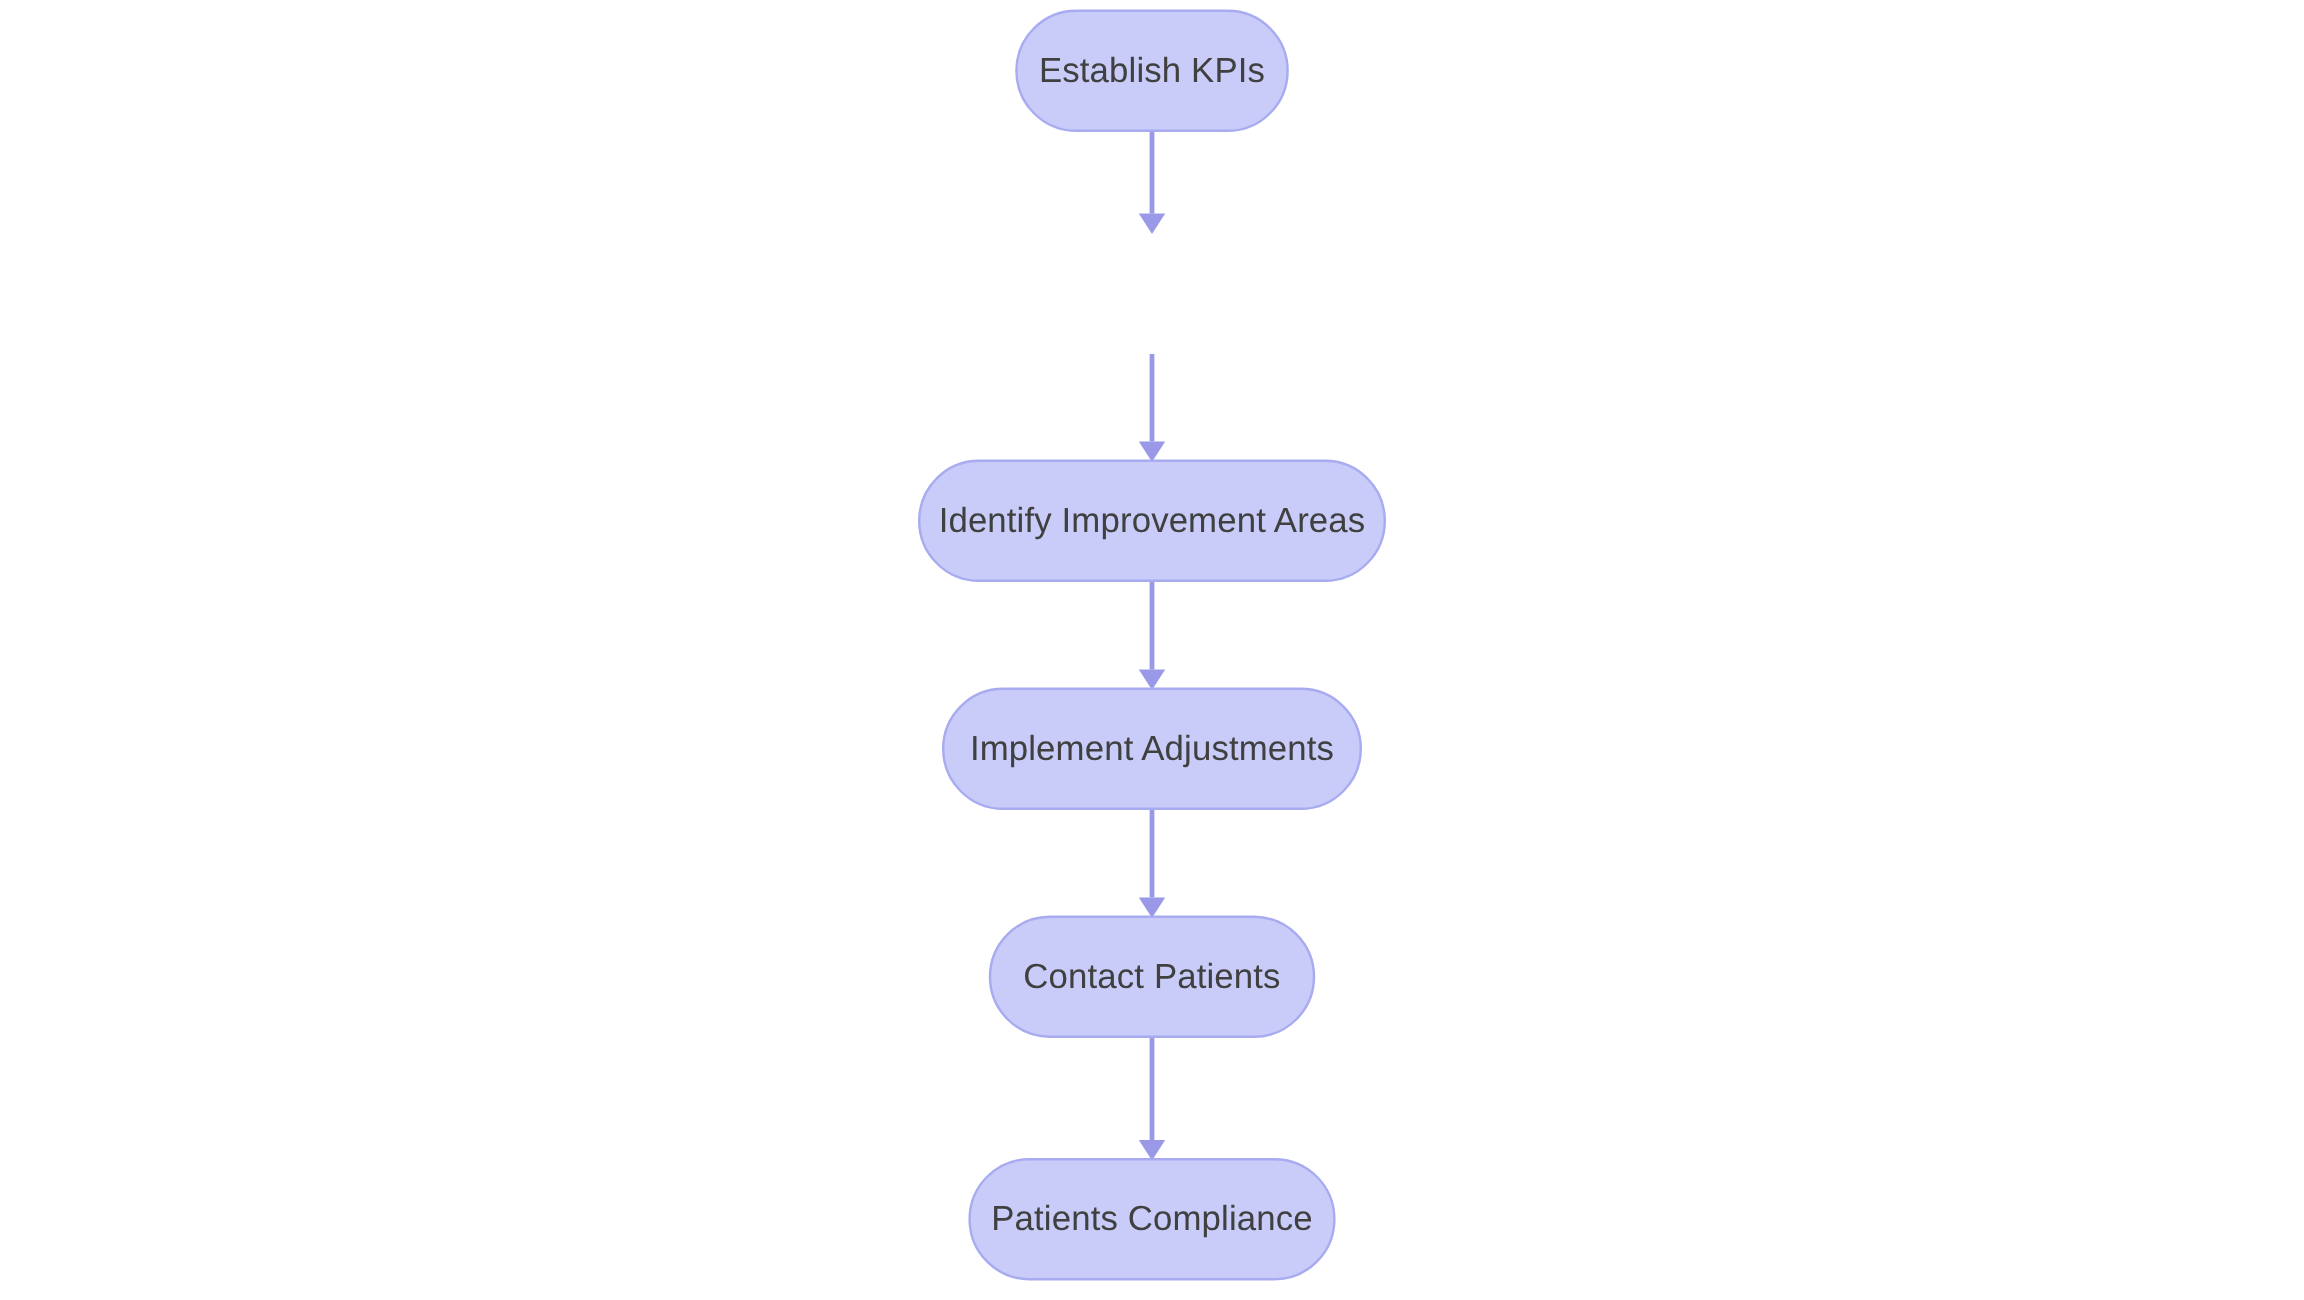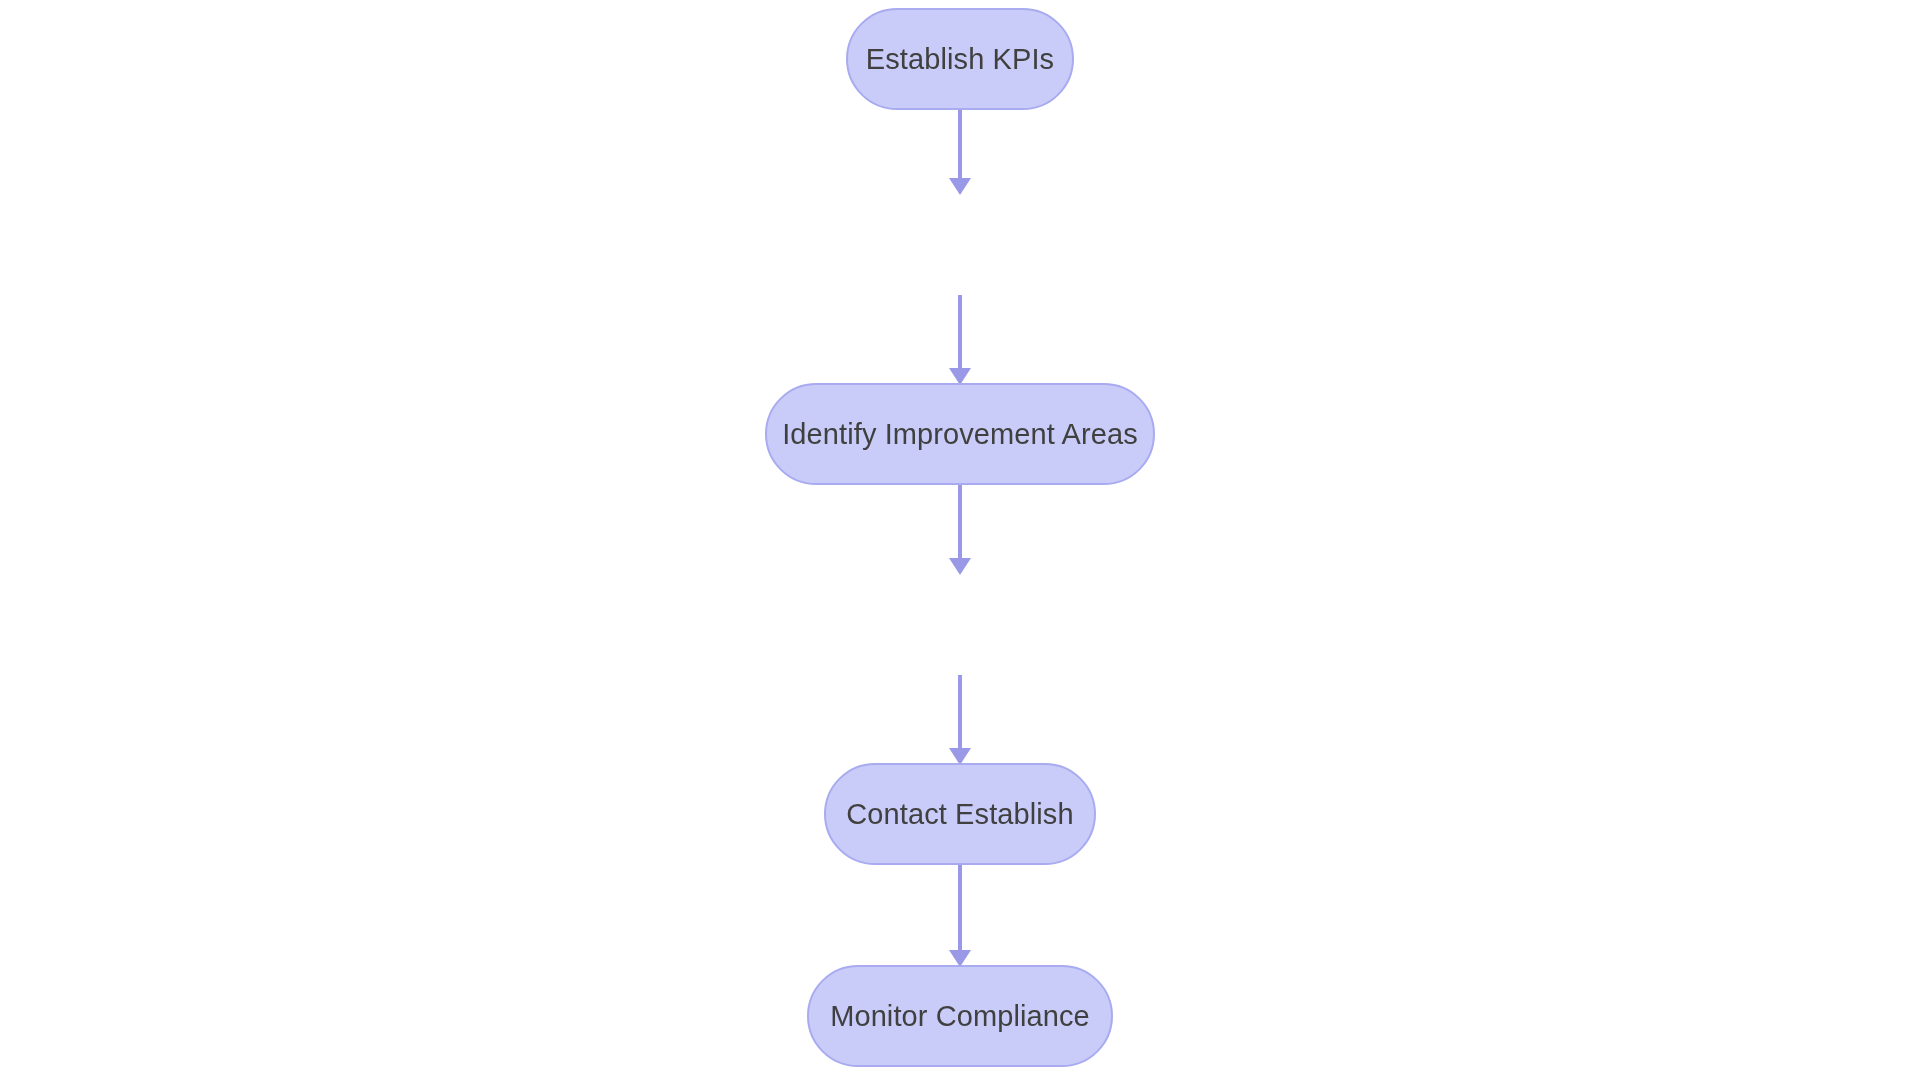--- a/index.html
+++ b/index.html
@@ -121,32 +121,35 @@
 
   <div class="node node-2">
     <span class="node-label">Identify Improvement Areas</span>
   </div>
 
   <div class="edge edge-2">
     <div class="edge-line"></div>
     <div class="edge-arrow"></div>
   </div>
 
+  <div class="node node-3">
+    <span class="node-label">Implement Adjustments</span>
+  </div>
 
   <div class="edge edge-3">
     <div class="edge-line"></div>
     <div class="edge-arrow"></div>
   </div>
 
   <div class="node node-4">
-    <span class="node-label">Contact Establish</span>
+    <span class="node-label">Contact Patients</span>
   </div>
 
   <div class="edge edge-4">
     <div class="edge-line"></div>
     <div class="edge-arrow"></div>
   </div>
 
   <div class="node node-5">
-    <span class="node-label">Monitor Compliance</span>
+    <span class="node-label">Patients Compliance</span>
   </div>
 
 </div>
 
 </body></html>

